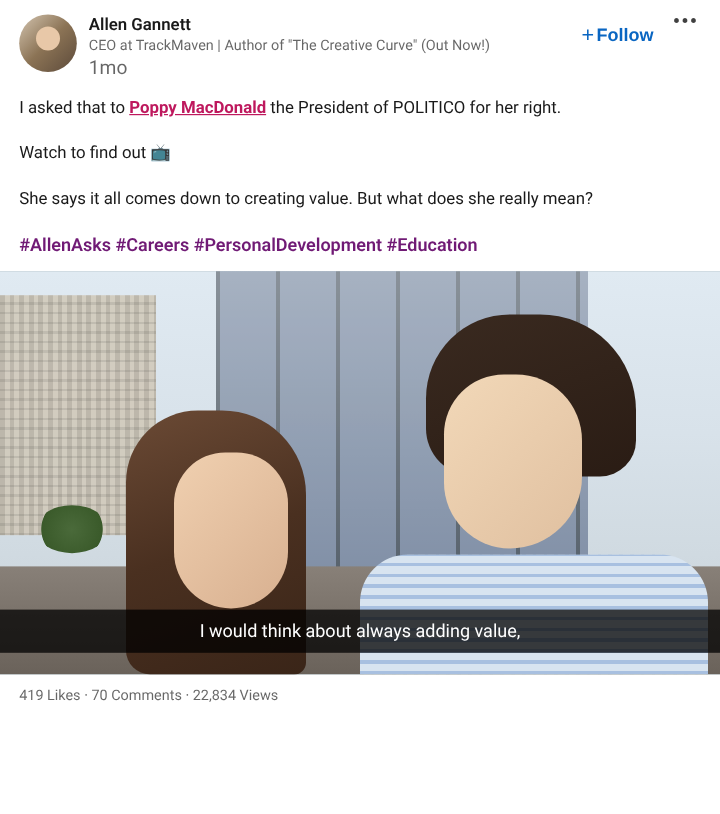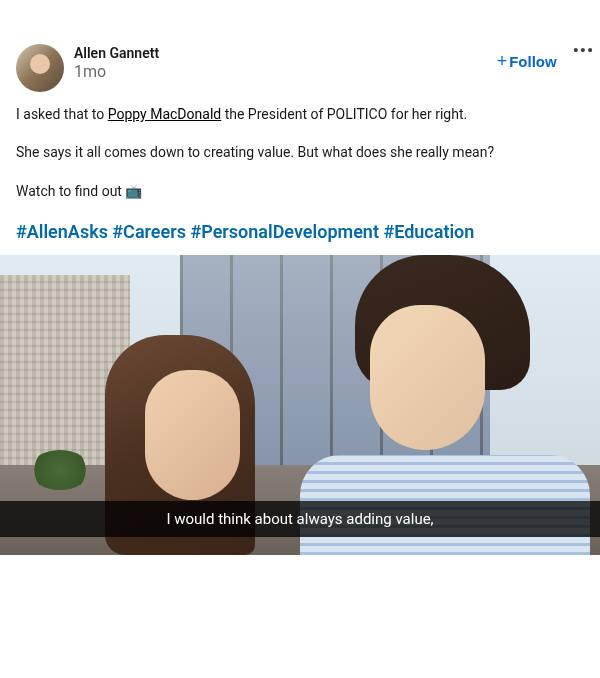--- a/index.html
+++ b/index.html
@@ -7,22 +7,21 @@
       padding: 0;
       box-sizing: border-box;
     }
     body {
       font-family: -apple-system, BlinkMacSystemFont, "Segoe UI", Roboto, Helvetica, Arial, sans-serif;
       background: #fff;
       width: 600px;
       color: rgba(0,0,0,0.9);
     }
     .post {
-      padding: 12px 4px 8px 16px;
-      margin-top: 32px;
+      padding: 12px 16px 8px 16px;
     }
     .header {
       display: flex;
       align-items: flex-start;
       margin-bottom: 12px;
       position: relative;
     }
     .avatar {
       width: 48px;
       height: 48px;
@@ -103,32 +102,32 @@
       line-height: 1.45;
       color: rgba(0,0,0,0.9);
     }
     .content p {
       margin-bottom: 18px;
     }
     .content p:last-child {
       margin-bottom: 10px;
     }
     .mention {
-      color: #000000;
-      font-weight: 400;
+      color: #be185d;
+      font-weight: 700;
     }
     .hashtags {
-      color: #0369a1;
+      color: #701a75;
       font-weight: 600;
-      font-size: 18px;
+      font-size: 15px;
     }
     .video-wrap {
       position: relative;
       width: 600px;
-      height: 300px;
+      height: 336px;
       margin: 8px 0 0 -16px;
       overflow: hidden;
       background: #a8b8c0;
     }
     .sky {
       position: absolute;
       inset: 0;
       background: linear-gradient(180deg, #e0eaf2 0%, #d8e2ea 40%, #c8d2d8 100%);
     }
     .building-left {
@@ -251,37 +250,38 @@
   </style>
 </head>
 <body>
 
 <article class="post">
 
   <header class="header">
     <div class="avatar"></div>
     <div class="meta">
       <div class="author-name">Allen Gannett</div>
+      <div class="author-headline">CEO at TrackMaven | Author of "The Creative Curve" (Out Now!)</div>
       <div class="post-time">1mo</div>
     </div>
     <div class="actions-right">
       <button class="follow-btn">
         <span class="plus">+</span>
         <span>Follow</span>
       </button>
       <div class="menu-icon">•••</div>
     </div>
   </header>
 
   <div class="content">
     <p>
       <span>I asked that to </span><a class="mention" href="#">Poppy MacDonald</a><span> the President of POLITICO for her right.</span>
     </p>
+    <p>Watch to find out 📺</p>
     <p>She says it all comes down to creating value. But what does she really mean?</p>
-    <p>Watch to find out 📺</p>
     <p class="hashtags">#AllenAsks #Careers #PersonalDevelopment #Education</p>
   </div>
 
   <div class="video-wrap">
     <div class="sky"></div>
     <div class="building-left"></div>
     <div class="building-center"></div>
     <div class="ground"></div>
     <div class="tree"></div>
     <div class="person-left">
@@ -289,14 +289,21 @@
       <div class="face"></div>
     </div>
     <div class="person-right">
       <div class="shirt"></div>
       <div class="hair"></div>
       <div class="face"></div>
     </div>
     <div class="caption-bar">I would think about always adding value,</div>
   </div>
 
+  <div class="stats">
+    <span>419 Likes</span>
+    <span> · </span>
+    <span>70 Comments</span>
+    <span> · </span>
+    <span>22,834 Views</span>
+  </div>
 
 </article>
 
 </body></html>

